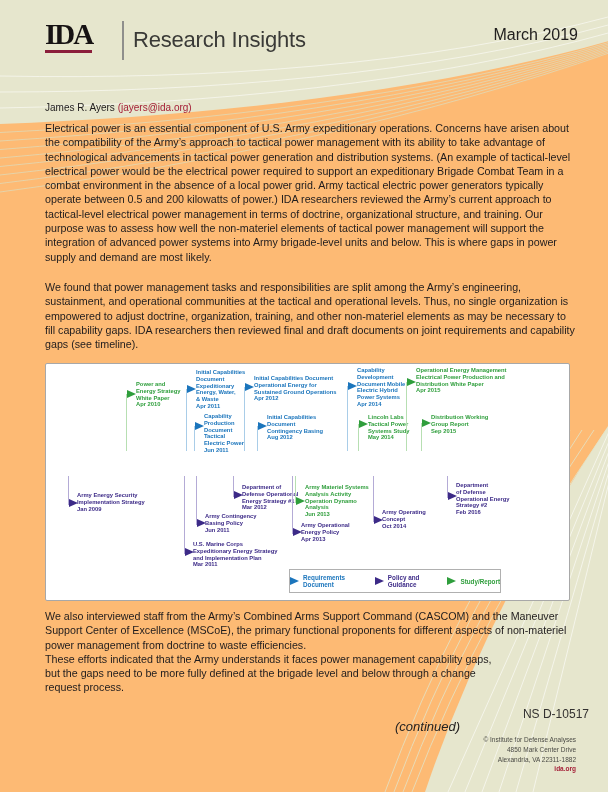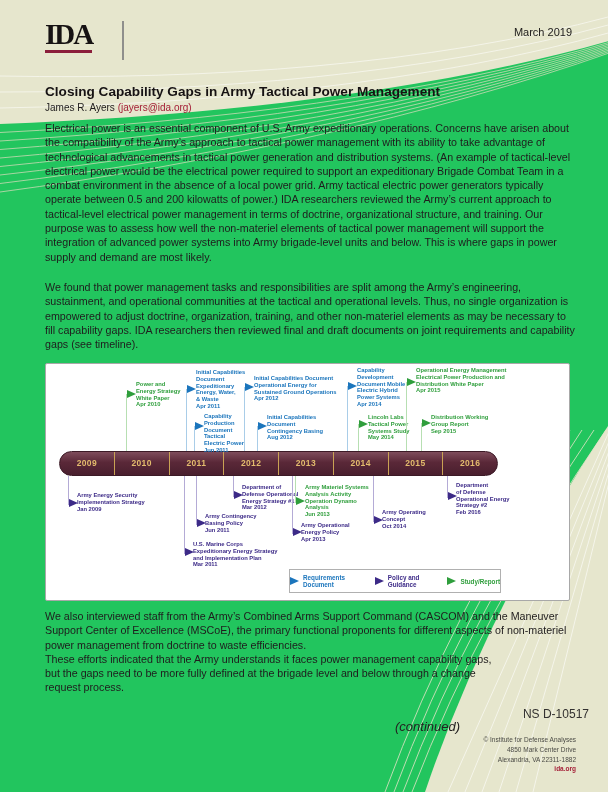--- a/index.html
+++ b/index.html
@@ -1,28 +1,28 @@
 <!DOCTYPE html>
 <html><head>
 <meta charset="utf-8">
 <style>
   html,body{margin:0;padding:0;}
-  .page{position:relative;width:608px;height:792px;background:#22c55e;overflow:hidden;
+  .page{position:relative;width:608px;height:792px;background:#fdba74;overflow:hidden;
         font-family:"Liberation Sans",sans-serif;color:#1f1c1d;}
   .decor{position:absolute;left:0;top:0;z-index:0;}
   .layer{position:absolute;z-index:1;}
 
   
   .logo{left:45px;top:21px;}
   .logo-text{font-family:"Liberation Serif",serif;font-weight:700;font-size:29px;line-height:27px;
              letter-spacing:-2px;color:#161213;}
   .logo-underline{height:3px;background:#8b1e3b;margin-top:2px;}
   .divider{left:122px;top:21px;width:2px;height:39px;background:#8f8f8c;}
   .brand{left:133px;top:27px;font-size:22px;color:#3a3a37;letter-spacing:-0.2px;}
-  .issue-date{right:36px;top:26px;font-size:11px;color:#22201f;}
+  .issue-date{right:30px;top:26px;font-size:16px;color:#22201f;}
 
   
   .title{left:45px;top:84px;font-size:13.6px;font-weight:700;color:#161213;}
   .author{left:45px;top:102px;font-size:10px;}
   .author a{color:#a41e36;text-decoration:none;}
   .para{left:45px;width:531px;font-size:10.7px;line-height:14.3px;}
   .p1{top:121px;}
   .p2{top:280px;}
   .p3{top:609px;}
   .b{font-weight:400;}
@@ -88,47 +88,37 @@
         <path d="M612,461 L516,792" fill="none" stroke="#ffffff" stroke-width="0.9" opacity="0.65"></path>
         <path d="M612,470 L533,792" fill="none" stroke="#ffffff" stroke-width="0.9" opacity="0.65"></path>
       </g>
   </svg>
 
   <div class="layer logo">
     <div class="logo-text">IDA</div>
     <div class="logo-underline"></div>
   </div>
   <div class="layer divider"></div>
+  <div class="layer brand">Research Insights</div>
   <div class="layer issue-date">March 2019</div>
 
-  <h1 class="layer title" style="margin:0;">Closing Capability Gaps in Army Tactical Power Management</h1>
   <div class="layer author">
     <span>James R. Ayers </span><a href="#">(jayers@ida.org)</a>
   </div>
 
   <p class="layer para p1" style="margin:0;">
     <span>Electrical power is an essential component of U.S. Army expeditionary operations. Concerns have arisen about the compatibility of the Army’s approach to tactical power management with its ability to take advantage of technological advancements in tactical power generation and distribution systems. (An example of tactical-level electrical power would be the electrical power required to support an expeditionary Brigade Combat Team in a combat environment in the absence of a local power grid. Army tactical electric power generators typically operate between 0.5 and 200 kilowatts of power.) </span><span class="b">IDA researchers reviewed the Army’s current approach to tactical-level electrical power management in terms of doctrine, organizational structure, and training.</span><span> Our purpose was to assess how well the non-materiel elements of tactical power management will support the integration of advanced power systems into Army brigade-level units and below. This is where gaps in power supply and demand are most likely.</span>
   </p>
 
   <p class="layer para p2" style="margin:0;">
     <span class="b">We found that power management tasks and responsibilities are split among the Army’s engineering, sustainment, and operational communities at the tactical and operational levels. Thus, no single organization is empowered to adjust doctrine, organization, training, and other non-materiel elements as may be necessary to fill capability gaps.</span><span> IDA researchers then reviewed final and draft documents on joint requirements and capability gaps (see timeline).</span>
   </p>
 
   <div class="layer figure">
     <div style="position:absolute;inset:0;">
-      <div class="tl-bar">
-          <div class="tl-year">2009</div>
-          <div class="tl-year">2010</div>
-          <div class="tl-year">2011</div>
-          <div class="tl-year">2012</div>
-          <div class="tl-year">2013</div>
-          <div class="tl-year">2014</div>
-          <div class="tl-year">2015</div>
-          <div class="tl-year">2016</div>
-        </div>
       <div class="tl-legend">
           <div class="lg-item">
             <div class="lg-flag" style="border-left-color: rgb(27, 117, 188);"></div>
             <div class="lg-label" style="color: rgb(27, 117, 188);">Requirements Document</div>
           </div>
           <div class="lg-item">
             <div class="lg-flag" style="border-left-color: rgb(60, 42, 135);"></div>
             <div class="lg-label" style="color: rgb(60, 42, 135);">Policy and Guidance</div>
           </div>
           <div class="lg-item">

